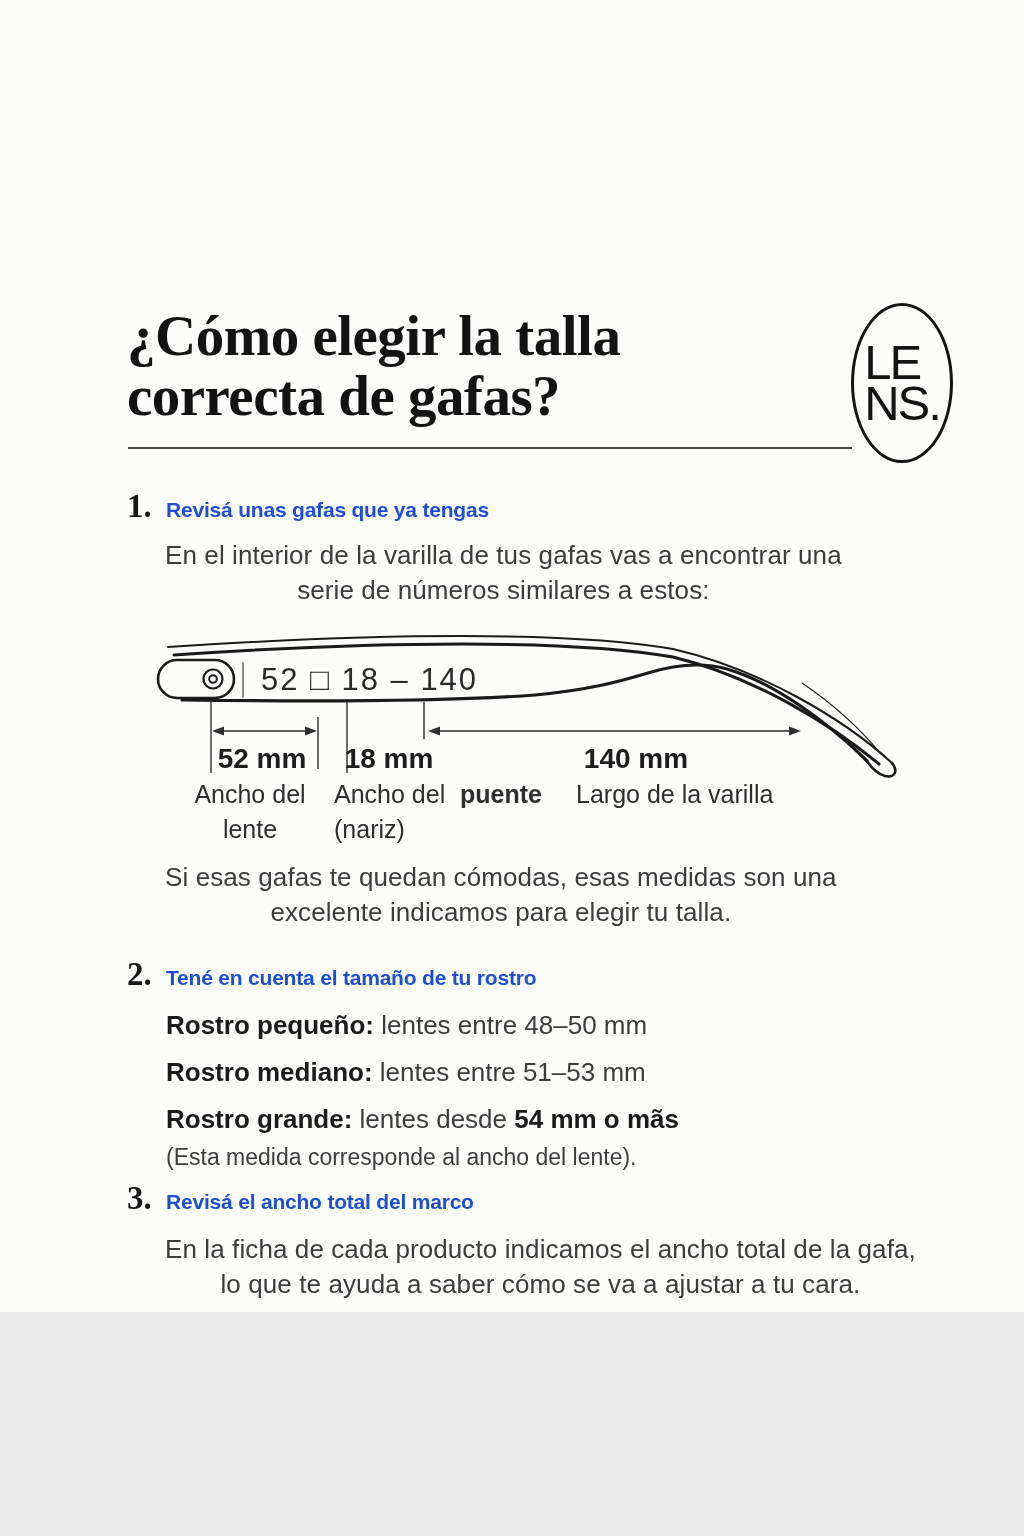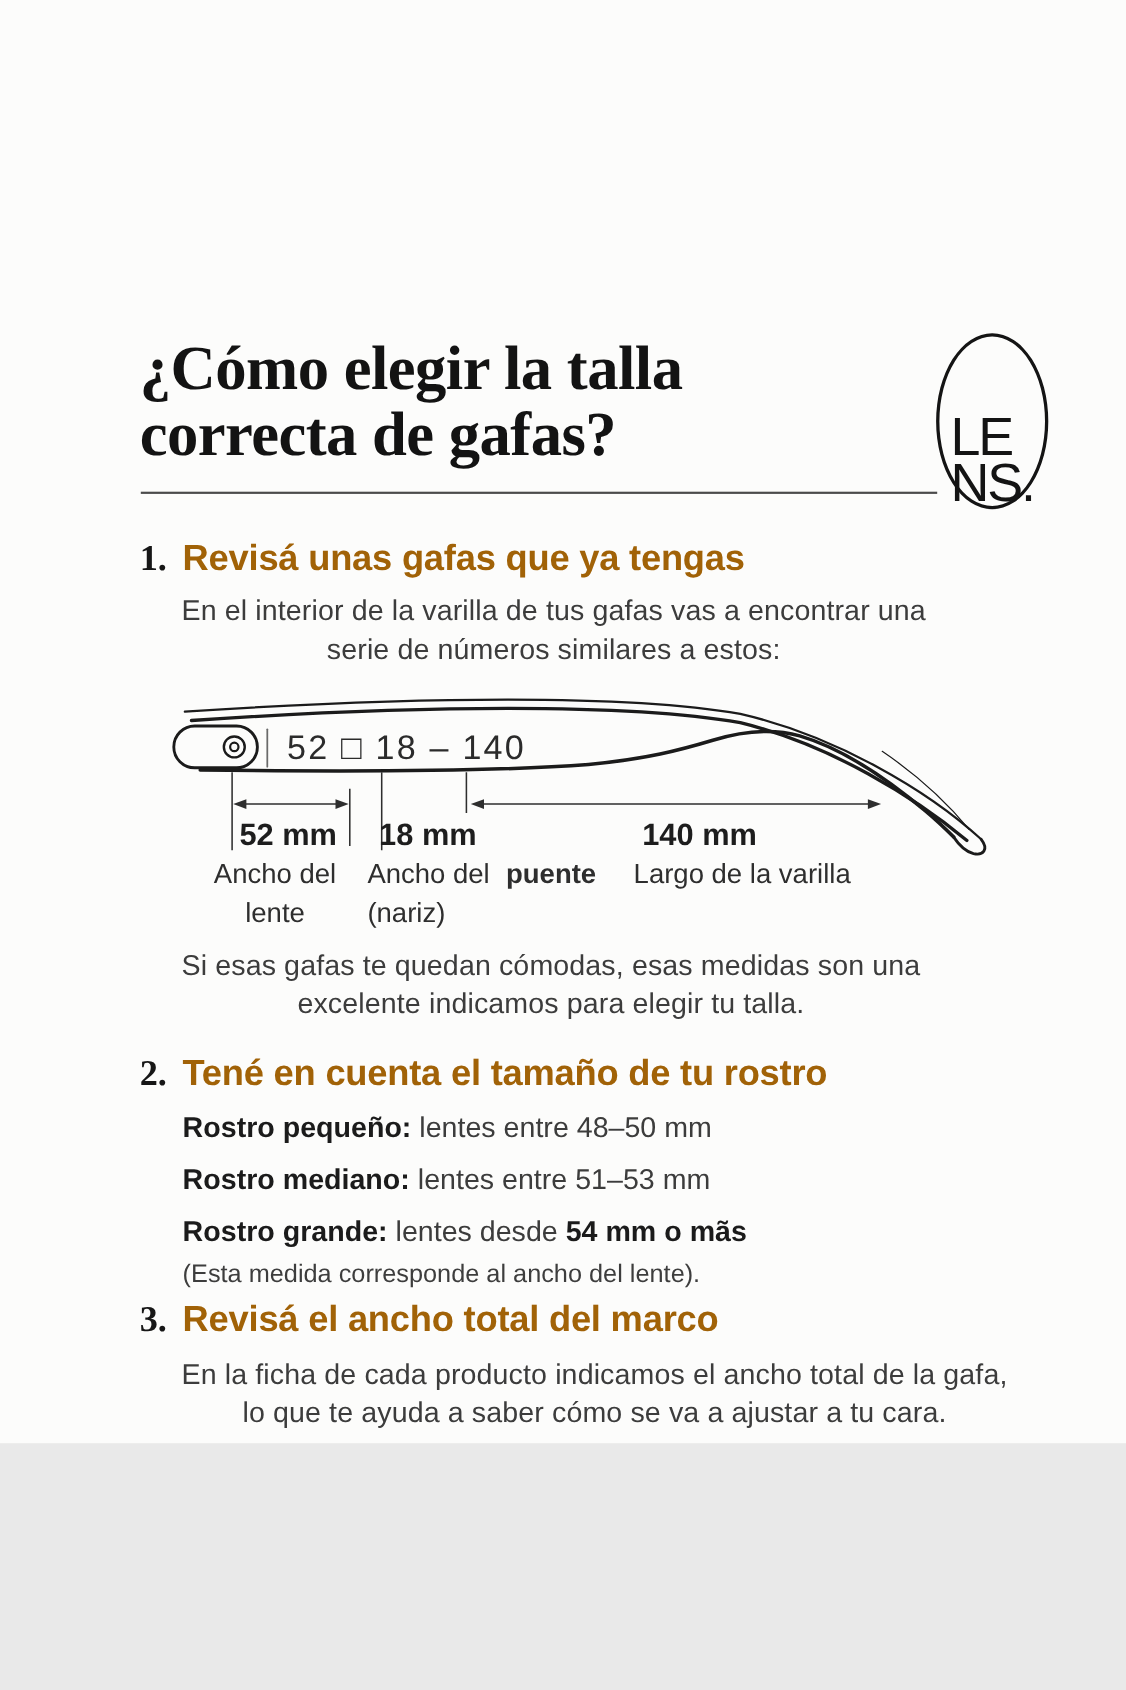--- a/index.html
+++ b/index.html
@@ -27,44 +27,44 @@
   .rule{
     left:128px;top:447px;width:724px;height:0;
     border-top:2px solid #4b4b4b;
   }
   
   .logo{
     left:851px;top:303px;width:102px;height:160px;
     border:3px solid #141414;
     border-radius:50%;
     box-sizing:border-box;
-    display:flex;align-items:flex-end;justify-content:center;
+    display:flex;align-items:center;justify-content:center;
   }
   .logo-text{
     font-size:49px;line-height:41px;
     letter-spacing:-2px;
     color:#141414;
     text-align:left;
     font-weight:400;
   }
   
   .sec-head{display:flex;align-items:baseline;}
   .sec-num{
     font-family:"Liberation Serif",serif;
     font-weight:700;
     font-size:33px;
     width:39px;
     color:#161616;
     flex:0 0 auto;
   }
   .sec-title{
     font-weight:700;
-    font-size:33px;
+    font-size:21px;
     letter-spacing:-0.2px;
-    color:#a16207;
+    color:#1d4ed8;
   }
   .h1pos{left:127px;top:488px;}
   .h2pos{left:127px;top:956px;}
   .h3pos{left:127px;top:1180px;}
   
   .body-par{
     left:165px;
     font-size:26px;
     line-height:35px;
     color:#3c3c3c;

